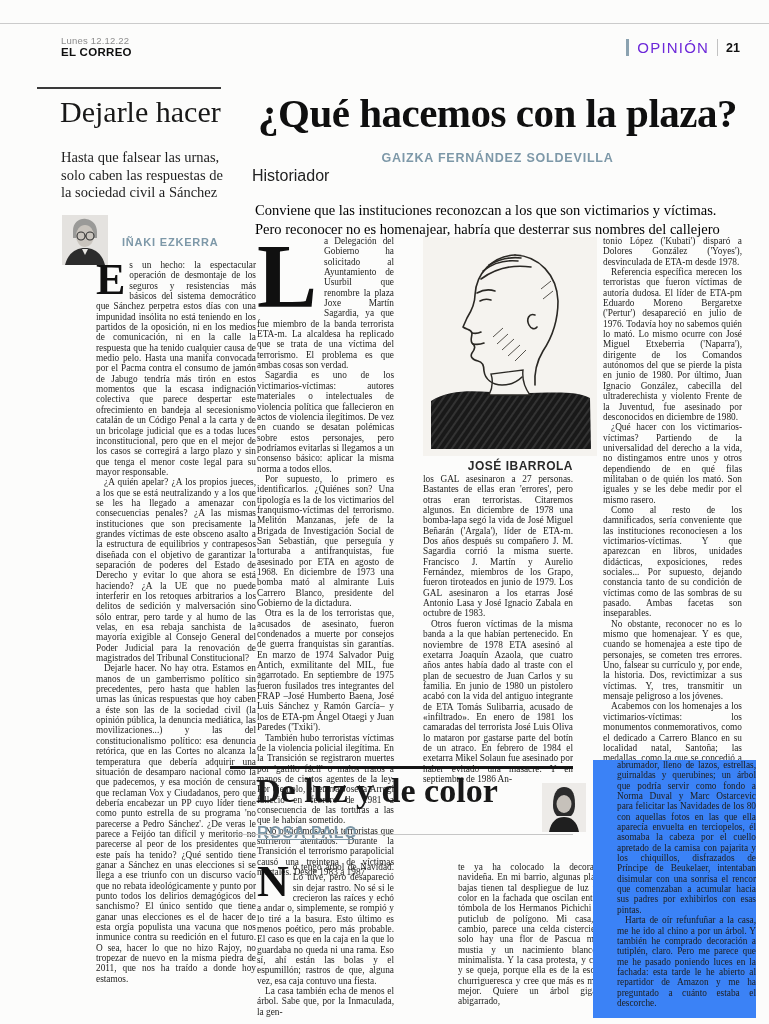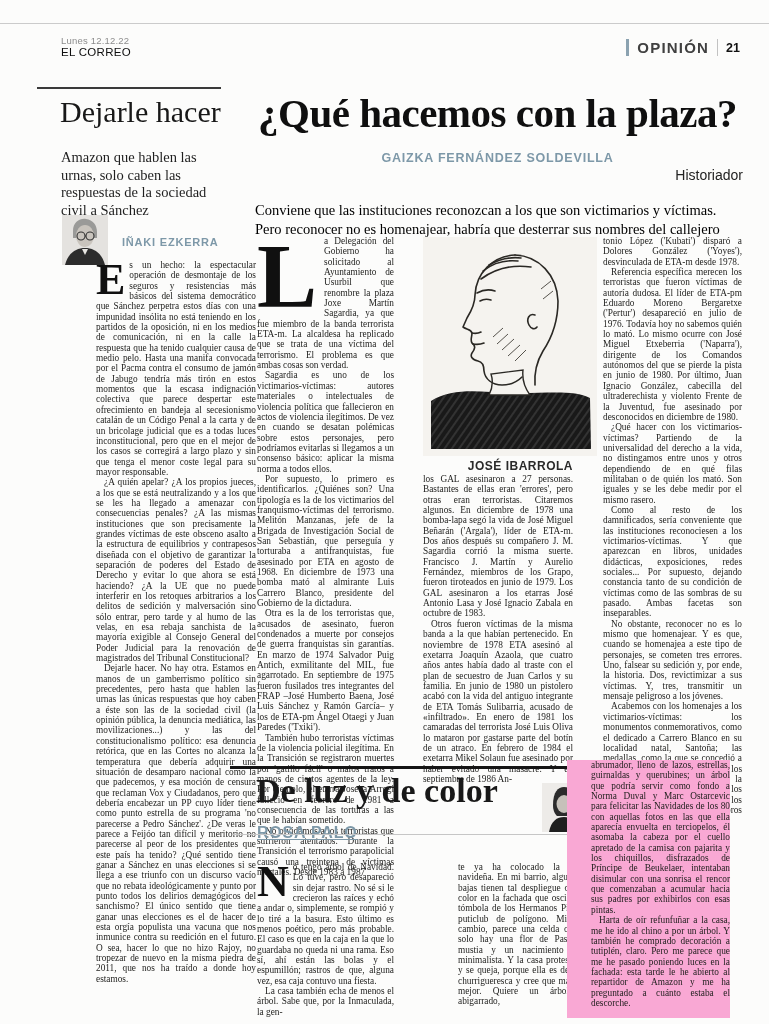--- a/index.html
+++ b/index.html
@@ -8,25 +8,25 @@
     position:relative; overflow:hidden;
     background:#fcfcfb; color:#1d1d1b;
     font-family:"Liberation Serif","DejaVu Serif",serif;
   }
   .abs { position:absolute;padding-left:24px; }
   .sans { font-family:"Liberation Sans","DejaVu Sans",sans-serif; }
 
   
   #topline { left:0; top:23px; width:769px; height:1px; background:#cbcbcb; }
   #date { left:37px; top:35px; font-size:9.5px; color:#8d8d8d; letter-spacing:.2px; }
-  #masthead { left:37px; top:46px; font-size:11.5px; font-weight:normal; color:#0e0e0e; letter-spacing:.3px; }
+  #masthead { left:37px; top:46px; font-size:11.5px; font-weight:bold; color:#0e0e0e; letter-spacing:.3px; }
   #section-box { right:29px; top:39px; display:flex; align-items:center; gap:8px; }
   #section-box .bar1 { width:3px; height:17px; background:#8ba2b0; }
   #section-box .bar2 { width:1px; height:17px; background:#c2c2c2; }
-  #section-label { font-size:15px; font-weight:bold; color:#404040; letter-spacing:1.2px; }
+  #section-label { font-size:15px; font-weight:normal; color:#6d28d9; letter-spacing:1.2px; }
   #page-number { font-size:12.5px; font-weight:bold; color:#111; }
 
   
   .body-text p {
     font-size:9.3px; line-height:10.35px; text-align:justify;
     text-indent:8px; hyphens:auto; -webkit-hyphens:auto;
   }
   .body-text p.lead { text-indent:0; }
   .dc::first-letter { float:left; font-weight:700; color:#101010; }
   .dc-sm::first-letter { font-size:44px; line-height:35px; padding:2px 4px 0 0; }
@@ -38,57 +38,57 @@
   #left-rule { left:37px; top:87px; width:184px; height:1.5px; background:#3a3a3a; }
   #left-title { left:36px; top:95px; width:190px; font-size:30px; font-weight:400; color:#181818; }
   #left-standfirst { left:37px; top:149px; width:188px; font-size:14.5px; line-height:17.5px; color:#1f1f1f; }
   #left-author-photo { left:38px; top:215px; width:46px; height:50px; }
   #left-author { left:98px; top:236px; font-size:11px; }
   #left-body { left:37px; top:260px; width:184px;margin-left:35px; }
 
   
   #main-headline { left:228px; top:89px; width:515px; text-align:center; font-size:41px; font-weight:700; color:#0f0f0f; letter-spacing:-.5px; }
   #main-byline { left:228px; top:151px; width:515px; text-align:center; font-size:12.5px; }
-  #main-role { left:228px; top:167px; width:515px; text-align:right; font-size:14px; color:#222; }
+  #main-role { left:228px; top:167px; width:515px; text-align:left; font-size:16px; color:#222; }
   #main-standfirst { left:231px; top:201px; width:511px; text-align:left; font-size:14.5px; line-height:19px; color:#000000; }
   #mcol1 { left:233px; top:236px; width:161px; }
   #illustration { left:399px; top:237px; width:174px; height:219px; }
   #ill-credit { left:399px; top:459px; width:174px; text-align:right; font-size:12px; font-weight:bold; color:#2a2a2a; letter-spacing:.5px; }
   #mcol2 { left:399px; top:474px; width:174px; }
   #mcol3 { left:579px; top:236px; width:163px; }
 
   #divider { left:230px; top:766px; width:343px; height:3px; background:#141414; }
 
   
   #b-title { left:232px; top:772px; width:300px; font-size:34px; font-weight:700; color:#181818; }
   #b-byline { left:233px; top:824px; font-size:16px;text-decoration:underline; }
   #b-photo { left:518px; top:783px; width:44px; height:49px; }
   #b-hairline { left:233px; top:834px; width:340px; height:1px; background:#c6c6c6; }
   #bcol1 { left:233px; top:862px; width:161px; }
   #bcol2 { left:398px; top:862px; width:176px;margin-left:36px; }
-  #bcol3 { left:567px; top:760px; width:163px; background:#f9a8d4; min-height:258px; }
+  #bcol3 { left:593px; top:760px; width:163px; background:#3b82f6; min-height:258px; }
 </style>
 </head>
 <body>
 
 <div>
 
   <div class="abs" id="topline"></div>
   <div class="abs sans" id="date">Lunes 12.12.22</div>
   <div class="abs sans" id="masthead">EL CORREO</div>
   <div class="abs sans" id="section-box">
     <span class="bar1"></span>
     <span id="section-label">OPINIÓN</span>
     <span class="bar2"></span>
     <span id="page-number">21</span>
   </div>
 
   <div class="abs" id="left-rule"></div>
   <h2 class="abs" id="left-title">Dejarle hacer</h2>
-  <p class="abs" id="left-standfirst">Amazon que hablen las urnas, solo caben las respuestas de la sociedad civil a Sánchez</p>
+  <p class="abs" id="left-standfirst">Hasta que falsear las urnas, solo caben las respuestas de la sociedad civil a Sánchez</p>
   <span class="abs" id="left-author-photo">
     <svg width="46" height="50" viewBox="0 0 46 50" xmlns="http://www.w3.org/2000/svg">
       <rect width="46" height="50" fill="#e4e2df"></rect>
       <path d="M11 16 C11 7 18 3 24 4 C31 5 35 10 35 17 L35 23 L11 23 Z" fill="#9a9a98"></path>
       <ellipse cx="23" cy="21" rx="9" ry="11" fill="#c9c4bd"></ellipse>
       <circle cx="19" cy="21" r="4" fill="none" stroke="#333" stroke-width="1.1"></circle>
       <circle cx="28" cy="21" r="4" fill="none" stroke="#333" stroke-width="1.1"></circle>
       <line x1="23" y1="21" x2="24" y2="21" stroke="#333" stroke-width="1.1"></line>
       <path d="M3 50 C6 38 14 33 23 33 C32 33 40 38 43 50 Z" fill="#2c2c2c"></path>
       <path d="M20 34 L23 40 L26 34 Z" fill="#e8e6e2"></path>
@@ -158,21 +158,21 @@
   <div class="abs body-text" id="mcol2">
     <p class="lead">los GAL asesinaron a 27 personas. Bastantes de ellas eran 'errores', pero otras eran terroristas. Citaremos algunos. En diciembre de 1978 una bomba-lapa segó la vida de José Miguel Beñarán ('Argala'), líder de ETA-m. Dos años después su compañero J. M. Sagardia corrió la misma suerte. Francisco J. Martín y Aurelio Fernández, miembros de los Grapo, fueron tiroteados en junio de 1979. Los GAL asesinaron a los etarras José Antonio Lasa y José Ignacio Zabala en octubre de 1983.</p>
     <p>Otros fueron víctimas de la misma banda a la que habían pertenecido. En noviembre de 1978 ETA asesinó al exetarra Joaquín Azaola, que cuatro años antes había dado al traste con el plan de secuestro de Juan Carlos y su familia. En junio de 1980 un pistolero acabó con la vida del antiguo integrante de ETA Tomás Sulibarria, acusado de «infiltrado». En enero de 1981 los camaradas del terrorista José Luis Oliva lo mataron por gastarse parte del botín de un atraco. En febrero de 1984 el exetarra Mikel Solaun fue asesinado por haber evitado una masacre. Y en septiembre de 1986 An-</p>
   </div>
 
   <div class="abs body-text" id="mcol3">
     <p class="lead">tonio López ('Kubati') disparó a Dolores González ('Yoyes'), desvinculada de ETA-m desde 1978.</p>
     <p>Referencia específica merecen los terroristas que fueron víctimas de autoría dudosa. El líder de ETA-pm Eduardo Moreno Bergaretxe ('Pertur') desapareció en julio de 1976. Todavía hoy no sabemos quién lo mató. Lo mismo ocurre con José Miguel Etxeberria ('Naparra'), dirigente de los Comandos autónomos del que se pierde la pista en junio de 1980. Por último, Juan Ignacio González, cabecilla del ultraderechista y violento Frente de la Juventud, fue asesinado por desconocidos en diciembre de 1980.</p>
     <p>¿Qué hacer con los victimarios-víctimas? Partiendo de la universalidad del derecho a la vida, no distingamos entre unos y otros dependiendo de en qué filas militaban o de quién los mató. Son iguales y se les debe medir por el mismo rasero.</p>
     <p>Como al resto de los damnificados, sería conveniente que las instituciones reconociesen a los victimarios-víctimas. Y que aparezcan en libros, unidades didácticas, exposiciones, redes sociales... Por supuesto, dejando constancia tanto de su condición de víctimas como de las sombras de su pasado. Ambas facetas son inseparables.</p>
-    <p>No obstante, reconocer no es lo mismo que homenajear. Y es que, cuando se homenajea a este tipo de personajes, se cometen tres errores. Uno, falsear su sedición y, por ende, la historia. Dos, revictimizar a sus víctimas. Y, tres, transmitir un mensaje peligroso a los jóvenes.</p>
+    <p>No obstante, reconocer no es lo mismo que homenajear. Y es que, cuando se homenajea a este tipo de personajes, se cometen tres errores. Uno, falsear su currículo y, por ende, la historia. Dos, revictimizar a sus víctimas. Y, tres, transmitir un mensaje peligroso a los jóvenes.</p>
     <p>Acabemos con los homenajes a los victimarios-víctimas: los monumentos conmemorativos, como el dedicado a Carrero Blanco en su localidad natal, Santoña; las medallas, como la que se concedió a título póstumo a Manzanas; los nombres en el callejero, como la plaza Sagardia de Usurbil; y los actos públicos en su honor, como los que se siguen tributando a miembros de ETA.</p>
   </div>
 
   <div class="abs" id="divider"></div>
 
   <h2 class="abs" id="b-title">De luz y de color</h2>
   <span class="abs sans byline-accent" id="b-byline">ROSA PALO</span>
   <span class="abs" id="b-photo">
     <svg width="44" height="49" viewBox="0 0 44 49" xmlns="http://www.w3.org/2000/svg">
       <rect width="44" height="49" fill="#edebe8"></rect>

